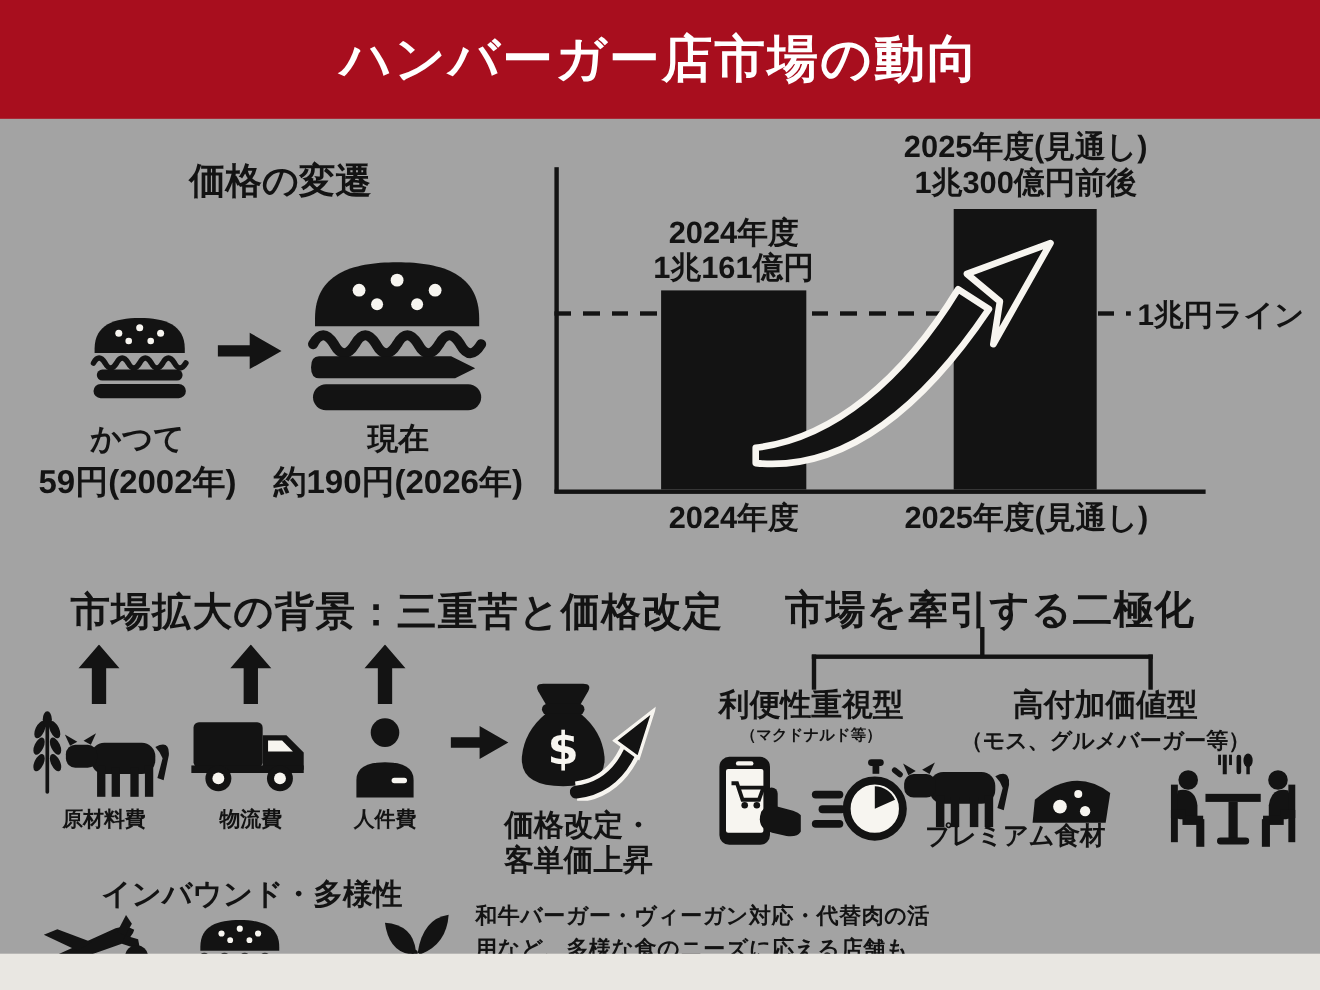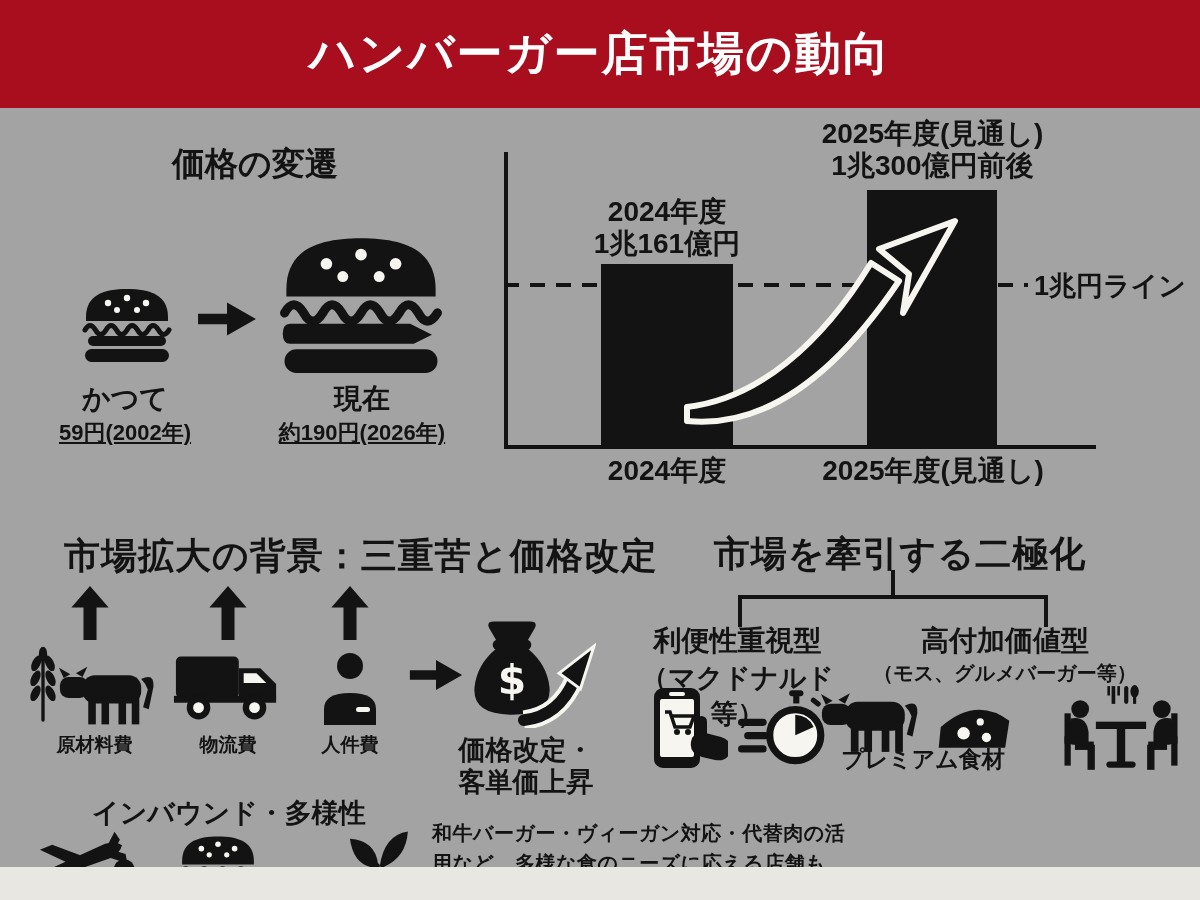--- a/index.html
+++ b/index.html
@@ -14,36 +14,36 @@
 
   
   .header{left:0;top:0;width:1200px;height:108px;background:#a80e1e;display:flex;align-items:center;justify-content:center;}
   .header-title{color:#fff;font-size:46px;font-weight:bold;letter-spacing:2px;}
 
   
   .price-title{left:30px;top:142px;width:450px;font-size:33px;}
   .price-subtitle{left:5px;top:186px;width:495px;font-size:25px;}
   .lbl-line{display:block;}
   .price-cap{font-size:28px;}
-  .price-val{font-size:22px;text-decoration:underline;}
+  .price-val{font-size:30px;}
 
   
   .axis{background:#131313;}
   .bar{background:#131313;}
   .bar-ann{font-size:28px;line-height:1.16;}
   .xlab{font-size:28px;}
   .dash-line{height:4px;background:repeating-linear-gradient(90deg,#131313 0 15px,transparent 15px 26px);}
   .threshold{font-size:27px;}
 
   
   .sec-title{font-size:36px;letter-spacing:1px;}
   .factor-label{font-size:19px;}
   .result-label{font-size:27px;line-height:1.2;}
   .branch-name{font-size:28px;}
-  .branch-ex{font-size:27px;}
+  .branch-ex{font-size:14px;}
   .branch-ex-sm{font-size:20px;}
   .premium-label{font-size:23px;}
   .inbound-title{font-size:27px;}
   .desc{font-size:20px;line-height:1.5;letter-spacing:0.5px;}
 </style>
 </head>
 <body>
 
 <div id="canvas">
 

